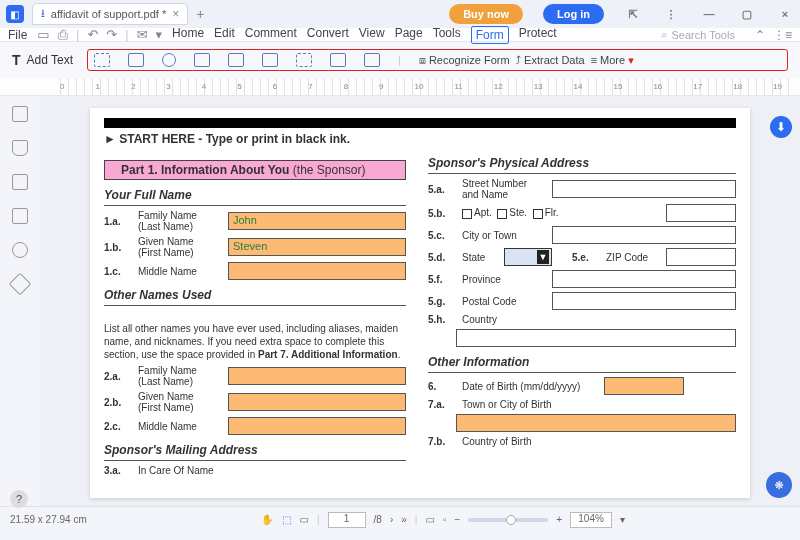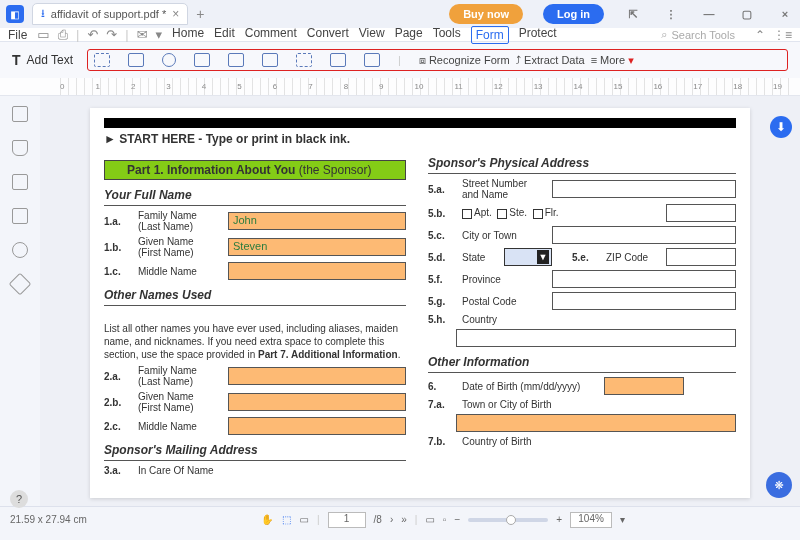--- a/index.html
+++ b/index.html
@@ -35,21 +35,21 @@
 .rulerbar::after{ content:""; position:absolute; top:0; left:60px; right:6px; height:100%; background:repeating-linear-gradient(to right,#bbb 0 1px,transparent 1px 8px); opacity:.4;}
 .workspace { display:flex; height:410px; }
 .leftrail { width:40px; background:#f3f5fa; display:flex; flex-direction:column; align-items:center; padding-top:10px; gap:18px; color:#888; }
 .leftrail .ri { width:16px; height:16px; border:1.5px solid #999; border-radius:2px; }
 .scroll { flex:1; background:#eef0f6; overflow:auto; padding:12px 30px 12px 30px; position:relative; }
 .page { width:660px; margin:0 auto; background:#fff; box-shadow:0 1px 4px rgba(0,0,0,.15); padding:10px 14px 18px; }
 .blackbar { height:10px; background:#000; margin-bottom:4px; }
 .starthere { font-weight:bold; font-size:12px; margin:4px 0 8px; }
 .cols { display:flex; gap:22px; }
 .col { flex:1; }
-.section-h { background:#84cc16; border:1px solid #444; padding:2px 22px; font-weight:bold; font-size:12px; margin-top:6px; }
+.section-h { background:#f9a8d4; border:1px solid #444; padding:2px 16px; font-weight:bold; font-size:12px; margin-top:6px; }
 .section-h .norm { font-weight:normal; }
 .sub-h { font-style:italic; font-weight:bold; font-size:12px; margin:8px 0 4px; border-bottom:1px solid #555; padding-bottom:3px;}
 .row { display:flex; align-items:center; gap:12px; margin:4px 0; font-size:10px; }
 .row .num { font-weight:bold; width:22px; }
 .row .lbl { width:78px; line-height:11px; }
 .row .sm { font-size:10px; color:#333; display:block; }
 .field { flex:1; height:18px; background:#fdba74; border:1px solid #555; font-size:11px; padding:1px 4px; color:#3a5; }
 .field.plain { background:#fff; color:#333; }
 .field.val { color:#2a7c3e; }
 .note { font-size:10px; margin:16px 0 4px; line-height:13px; }

